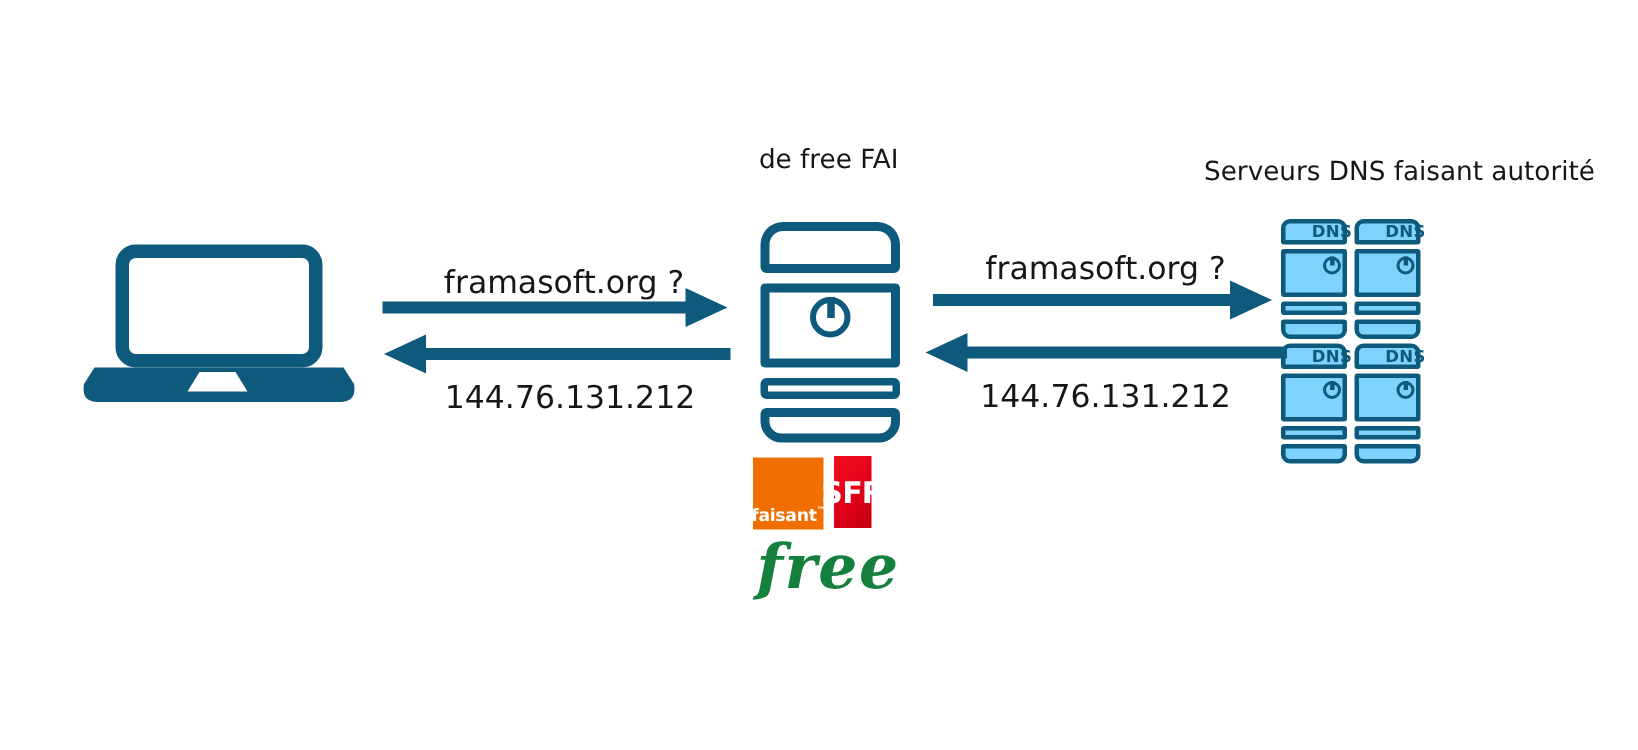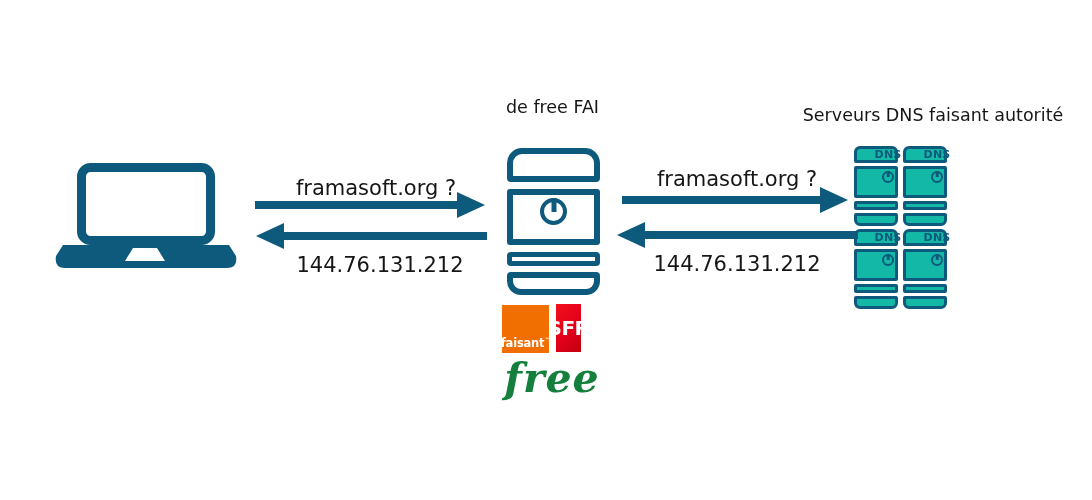--- a/index.html
+++ b/index.html
@@ -39,21 +39,21 @@
 
   .power-lg{box-sizing:border-box;width:27px;height:27px;border:4.5px solid var(--teal);
     border-radius:50%;position:relative;}
   .power-lg::after{content:"";position:absolute;top:-4px;left:50%;
     transform:translateX(-50%);width:5px;height:14px;background:var(--teal);}
 
   
   .srv-grid{display:flex;flex-direction:column;gap:3px;}
   .srv-row{display:flex;gap:5px;}
   .dns-srv{width:44px;}
-  .dns-srv > div{box-sizing:border-box;background:#14b8a6;border:3px solid var(--teal);padding-left:24px;}
+  .dns-srv > div{box-sizing:border-box;background:#7dd3fc;border:3px solid var(--teal);padding-left:24px;}
   .dns-cap{height:17px;border-radius:6px 6px 2px 2px;margin-bottom:3px;
     display:flex;justify-content:center;align-items:center;
     font-size:11px;font-weight:bold;color:var(--teal);letter-spacing:.2px;}
   .dns-main{height:32px;border-radius:2px;margin-bottom:3px;
     display:flex;justify-content:center;align-items:flex-start;}
   .dns-slat{height:9px;border-radius:2px;margin-bottom:3px;}
   .dns-bottom{height:13px;border-radius:2px 2px 6px 6px;}
   .power-sm{box-sizing:border-box;width:12px;height:12px;border:2.5px solid var(--teal);
     border-radius:50%;position:relative;margin-top:2px;}
   .power-sm::after{content:"";position:absolute;top:-2px;left:50%;

